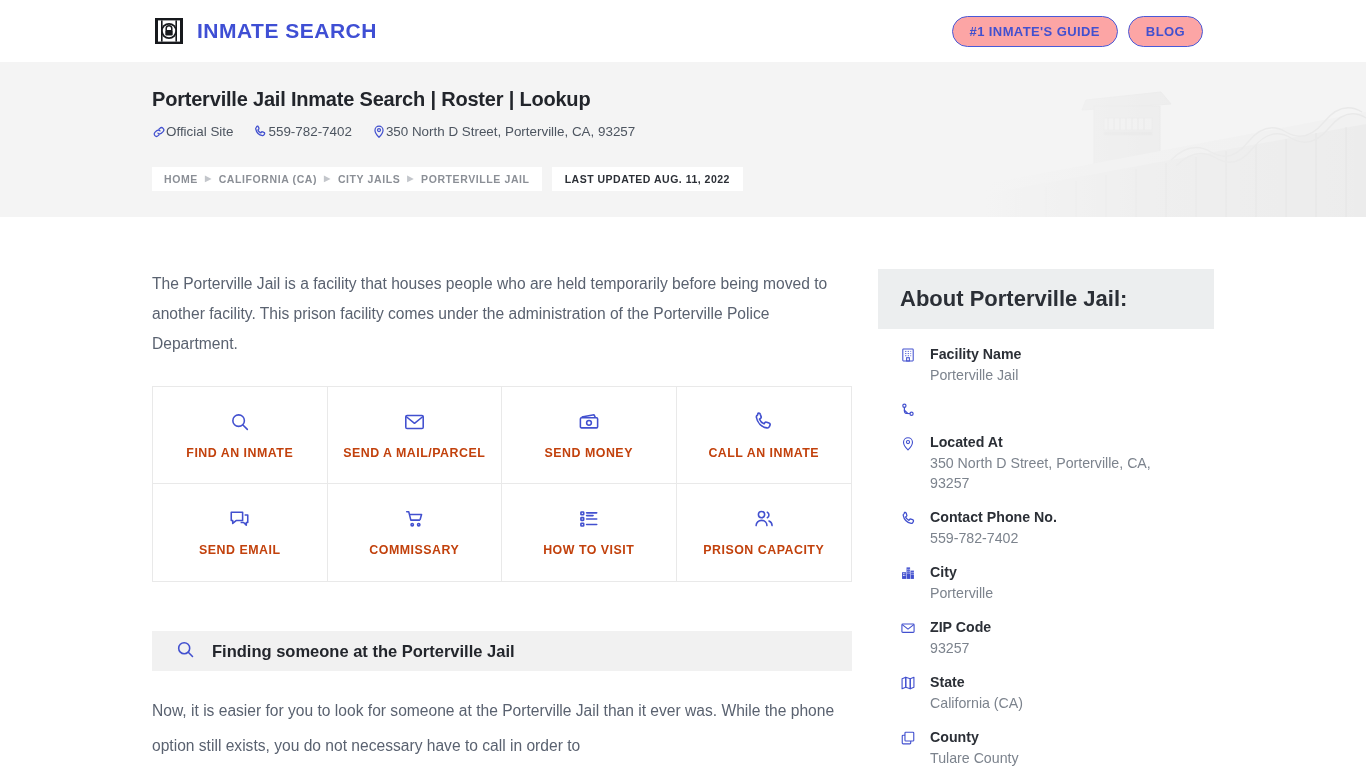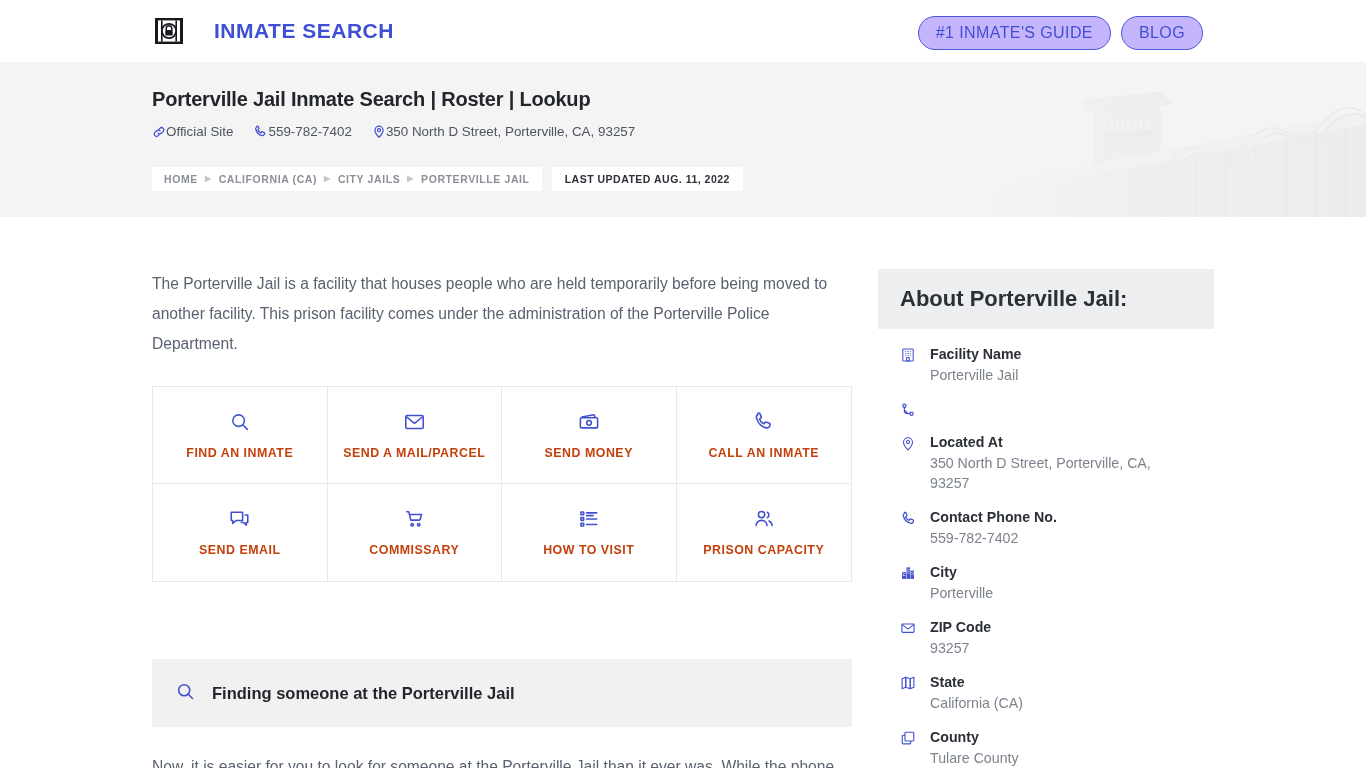--- a/index.html
+++ b/index.html
@@ -13,44 +13,44 @@
 
   
   .site-header {
     height: 62px;
     background: #ffffff;
     display: flex;
     align-items: center;
     padding: 0 152px 0 152px;
     position: relative;
   }
-  .brand { display: flex; align-items: center; gap: 28px; }
+  .brand { display: flex; align-items: center; gap: 11px; }
   .brand-mark { width: 34px; height: 34px; display: block; }
   .brand-text {
     color: #3f4fd4;
     font-size: 21px;
     font-weight: 700;
     letter-spacing: 0.5px;
   }
   .header-actions {
     position: absolute;
     right: 163px;
     top: 16px;
     display: flex;
     gap: 10px;
   }
   .pill-btn {
     border: 1.4px solid #4a5ad8;
     color: #4250cf;
     border-radius: 20px;
-    font-size: 16px;
-    font-weight: 400;
+    font-size: 13px;
+    font-weight: 700;
     letter-spacing: 0.4px;
     padding: 8px 17px;
-    background: #c4b5fd;
+    background: #fca5a5;
     line-height: 1;
     white-space: nowrap;
     cursor: pointer;
   }
 
   
   .hero {
     position: relative;
     height: 155px;
     background: #f4f4f4;
@@ -163,24 +163,24 @@
   .tile-label {
     font-size: 12.4px;
     font-weight: 700;
     color: #c2410c;
     letter-spacing: 0.5px;
     text-align: center;
   }
 
   
   .section-bar {
-    margin-top: 77px;
+    margin-top: 49px;
     width: 700px;
     background: #f1f1f1;
-    height: 68px;
+    height: 40px;
     display: flex;
     align-items: center;
     gap: 16px;
     padding-left: 23px;
   }
   .section-title {
     font-size: 16.5px;
     font-weight: 700;
     color: #23262c;
   }

